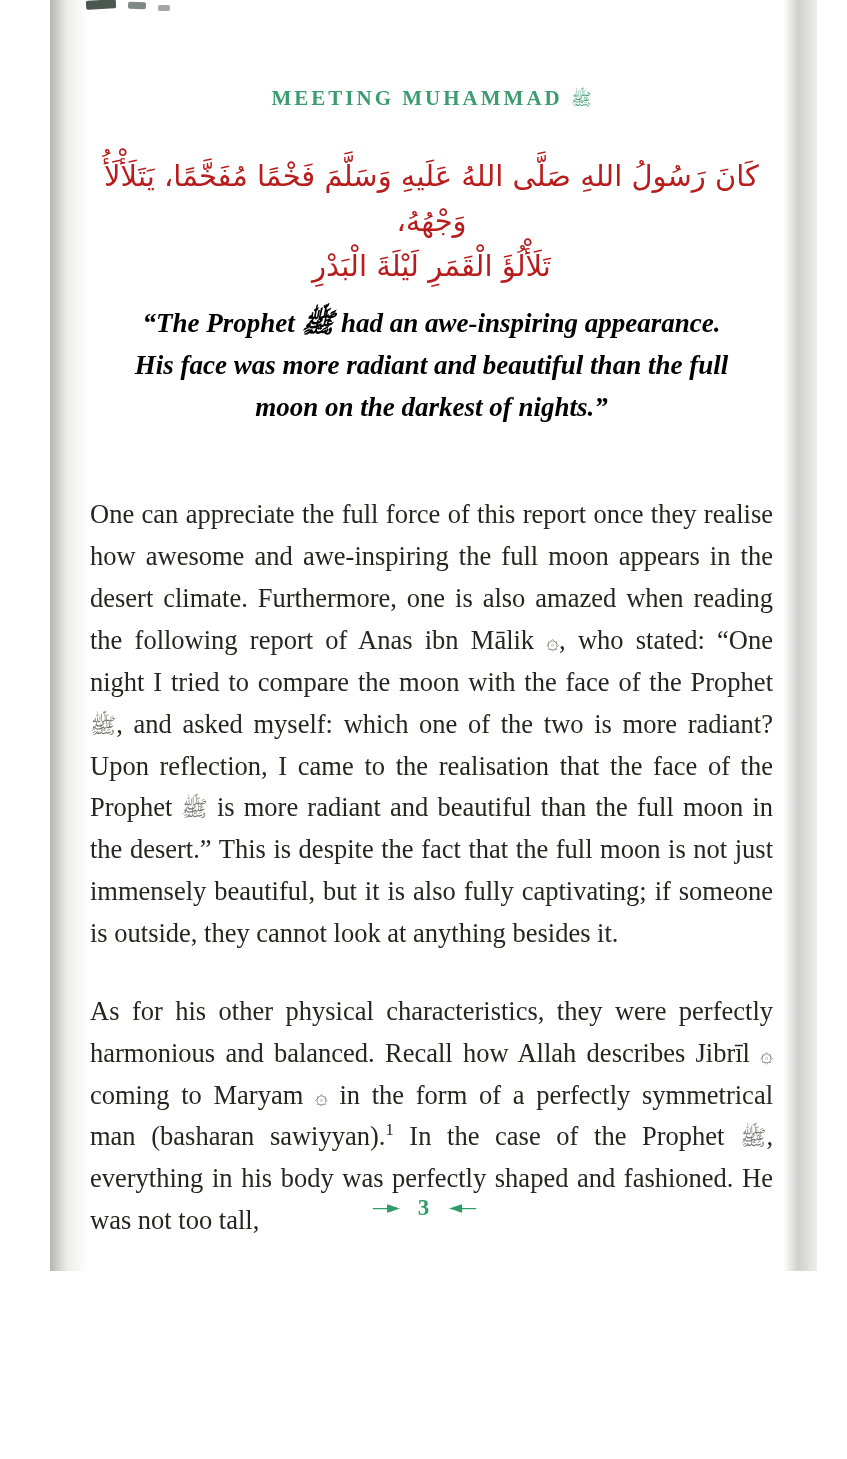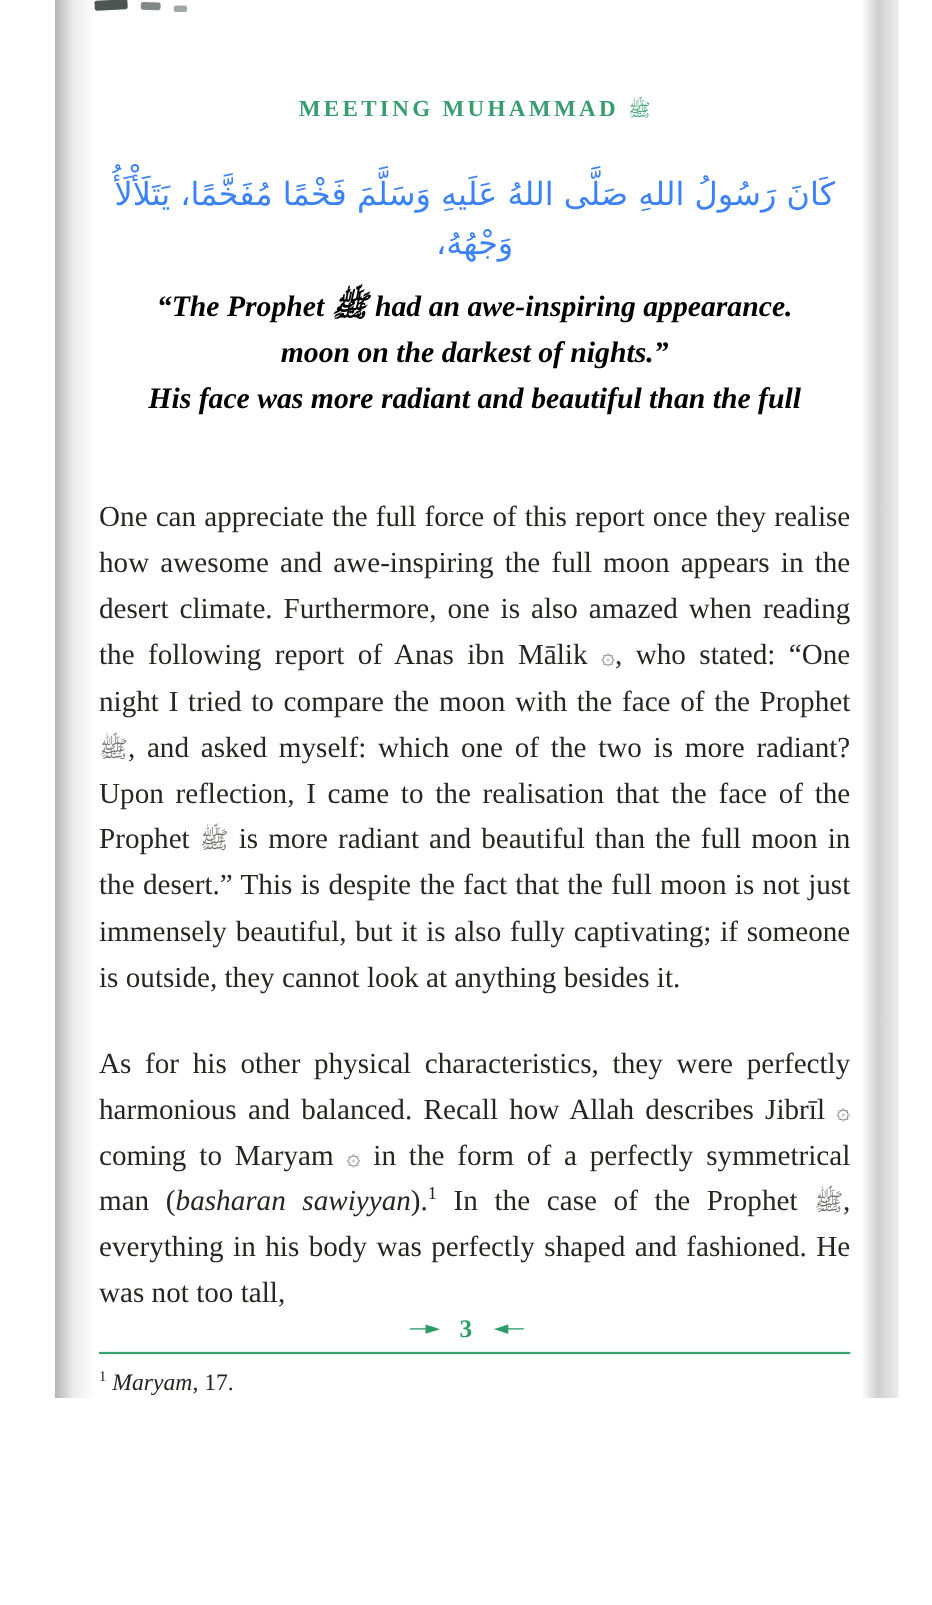--- a/index.html
+++ b/index.html
@@ -41,42 +41,42 @@
   .header .salawat{
     font-family:"DejaVu Sans",sans-serif;
     font-size:17px;
     letter-spacing:0;
     font-weight:400;
   }
   .arabic{
     margin-top:40px;
     direction:rtl;
     text-align:center;
-    color:#3b82f6;
+    color:#b91c1c;
     font-family:"DejaVu Sans","Liberation Sans",sans-serif;
     font-size:29px;
     line-height:1.55;
   }
   .quote{
     margin-top:14px;
     text-align:center;
     color:#000000;
     font-weight:bold;
     font-style:italic;
     font-size:27px;
     line-height:1.55;
   }
   .paragraph{
     font-size:26.5px;
     line-height:1.58;
     text-align:justify;
   }
   .paragraph.p1{margin-top:66px;}
   .paragraph.p2{margin-top:36px;}
-  .run-i{font-style:italic;}
+  .run-i{}
   .run-sup{vertical-align:super;font-size:0.62em;line-height:0;}
   .run-sym{
     font-family:"DejaVu Sans",sans-serif;
     color:#6e6e68;
     font-size:0.82em;
   }
   .footnote-rule{
     margin-top:32px;
     height:2px;
     background:#3aa06e;
@@ -122,26 +122,27 @@
 
   <div class="content">
 
     <div class="header">
       <span>MEETING MUHAMMAD</span>
       <span class="salawat">ﷺ</span>
     </div>
 
     <div class="arabic" dir="rtl" lang="ar">
         <div>كَانَ رَسُولُ اللهِ صَلَّى اللهُ عَلَيهِ وَسَلَّمَ فَخْمًا مُفَخَّمًا، يَتَلَأْلَأُ وَجْهُهُ،</div>
+        <div>تَلَأْلُؤَ الْقَمَرِ لَيْلَةَ الْبَدْرِ</div>
       </div>
 
     <div class="quote">
         <div>“The Prophet ﷺ had an awe-inspiring appearance.</div>
+        <div>His face was more radiant and beautiful than the full</div>
         <div>moon on the darkest of nights.”</div>
-        <div>His face was more radiant and beautiful than the full</div>
       </div>
 
     <div class="paragraph p1"><span>One can appreciate the full force of this report once they realise how awesome and awe-inspiring the full moon appears in the desert climate. Furthermore, one is also amazed when reading the following report of Anas ibn Mālik </span><span class="run-sym">۞</span><span>, who stated: “One night I tried to compare the moon with the face of the Prophet </span><span class="run-sym">ﷺ</span><span>, and asked myself: which one of the two is more radiant? Upon reflection, I came to the realisation that the face of the Prophet </span><span class="run-sym">ﷺ</span><span> is more radiant and beautiful than the full moon in the desert.” This is despite the fact that the full moon is not just immensely beautiful, but it is also fully captivating; if someone is outside, they cannot look at anything besides it.</span></div>
 
     <div class="paragraph p2"><span>As for his other physical characteristics, they were perfectly harmonious and balanced. Recall how Allah describes Jibrīl </span><span class="run-sym">۞</span><span> coming to Maryam </span><span class="run-sym">۞</span><span> in the form of a perfectly symmetrical man (</span><span class="run-i">basharan sawiyyan</span><span>).</span><span class="run-sup">1</span><span> In the case of the Prophet </span><span class="run-sym">ﷺ</span><span>, everything in his body was perfectly shaped and fashioned. He was not too tall,</span></div>
 
     <hr class="footnote-rule">
 
     <div class="footnote"><span class="run-sup">1</span><span>  </span><span class="run-i">Maryam</span><span>, 17.</span></div>
 

